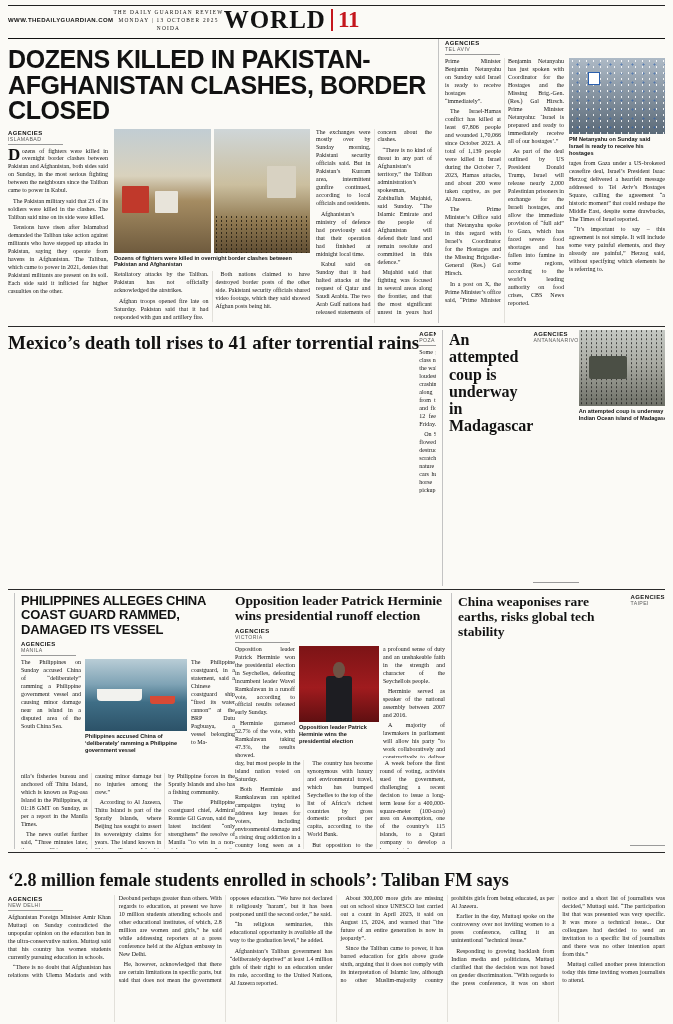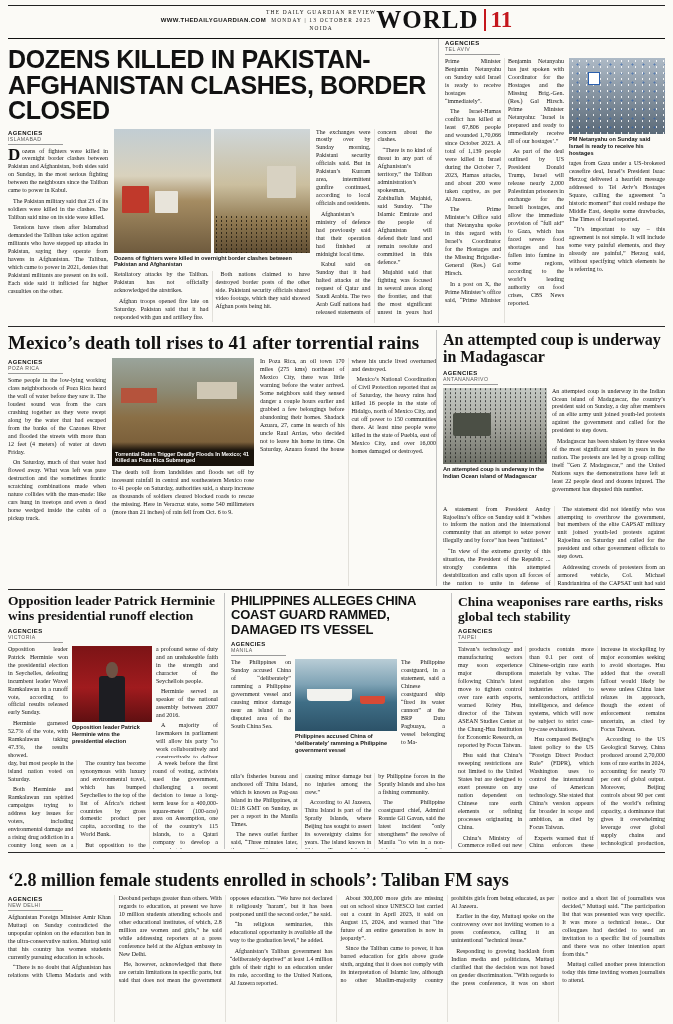--- a/index.html
+++ b/index.html
@@ -1,21 +1,21 @@
 <!DOCTYPE html>
 <html lang="en"><head>
 <meta charset="utf-8">
 <style>
 *{margin:0;padding:0;box-sizing:border-box}
 :root{--red:#c4161c;--ink:#121212;--gray:#5a5a5a;--hair:#c3c3c3}
 html,body{width:673px;height:1024px}
 body{background:#e8e6e1;font-family:"Liberation Serif",serif;color:var(--ink)}
 .page{width:673px;height:1024px;background:#fbfaf6;padding:5px 8px;overflow:hidden}
 
-.masthead{display:flex;align-items:center;justify-content:center;border-top:1px solid #222;border-bottom:1.5px solid #111;padding:2px 0 6px;height:34px}
+.masthead{display:flex;align-items:center;justify-content:flex-start;border-top:1px solid #222;border-bottom:1.5px solid #111;padding:2px 0 6px;height:34px}
 .mh-left{font-family:"Liberation Sans",sans-serif;font-size:6px;font-weight:bold;letter-spacing:.4px}
 .mh-center{text-align:center;font-size:5.4px;letter-spacing:1.2px;line-height:1.5;text-transform:uppercase}
 .mh-right{display:flex;align-items:center;gap:5px}
 .mh-world{font-size:25px;font-weight:bold;letter-spacing:1px}
 .mh-bar{width:2px;height:22px;background:var(--red)}
 .mh-page{font-size:23px;font-weight:bold;color:var(--red)}
 
 .hrule{border-top:1px solid #2a2a2a;margin:3px 0}
 .vl{border-left:1px solid var(--hair);padding-left:6px}
 
@@ -60,37 +60,37 @@
 .mcol2{flex:1;overflow:hidden}
 .ph-row{display:flex;gap:3px;height:124px}
 .ph-row .ph{flex:1;height:100%}
 .israel{flex:1;margin-left:6px;display:flex;flex-direction:column;overflow:hidden}
 .isr-row{display:flex;gap:5px;flex:1;overflow:hidden}
 .isr-text{flex:1;overflow:hidden}
 .isr-side{width:96px;flex:none;overflow:hidden}
 .p-isr{height:76px}
 
 .b2{display:flex;height:256px;overflow:hidden}
-.mex{width:428px;flex:none;display:flex;flex-direction:column;overflow:hidden}
+.mex{width:428px;flex:none;display:flex;overflow:hidden}
 .mex-row{display:flex;gap:6px;flex:1;overflow:hidden}
 .xcol1{width:98px;flex:none;overflow:hidden}
 .xmid{width:142px;flex:none;overflow:hidden}
 .p-mex{height:108px;margin-bottom:3px}
 .xright{flex:1;overflow:hidden}
-.mad{flex:1;display:flex;flex-direction:column;overflow:hidden}
+.mad{flex:1;margin-left:6px;display:flex;flex-direction:row;overflow:hidden}
 .mad-row{display:flex;gap:5px;height:116px;overflow:hidden}
 .mad-photo{width:104px;flex:none}
 .p-mad{height:76px}
 .mad-lead{flex:1;overflow:hidden}
 .mad-bottom{flex:1;overflow:hidden;margin-top:2px}
 
 .b3{display:flex;height:256px;overflow:hidden}
 .sey{width:210px;flex:none;display:flex;flex-direction:column;overflow:hidden}
 .phi{flex:1;margin-left:6px;display:flex;flex-direction:column;overflow:hidden}
-.chi{width:214px;flex:none;margin-left:6px;display:flex;flex-direction:column;overflow:hidden}
+.chi{width:214px;flex:none;margin-left:6px;display:flex;flex-direction:row;overflow:hidden}
 .trio-row{display:flex;gap:4px;height:112px;overflow:hidden}
 .scol{width:60px;flex:none;overflow:hidden}
 .sphoto{width:80px;flex:none}
 .p-sey{height:76px}
 .scol3{flex:1;overflow:hidden}
 .pphoto{width:102px;flex:none}
 .p-phi{height:72px}
 .trio-bottom{flex:1;overflow:hidden;margin-top:2px}
 .chi-body{flex:1;overflow:hidden}
 
@@ -242,20 +242,49 @@
           <p>“In view of the extreme gravity of this situation, the President of the Republic ... strongly condemns this attempted destabilization and calls upon all forces of the nation to unite in defense of constitutional order and national sovereignty,” Rajoelina’s office said.</p>
           <p>The statement did not identify who was attempting to overthrow the government, but members of the elite CAPSAT military unit joined youth-led protests against Rajoelina on Saturday and called for the president and other government officials to step down.</p>
           <p>Addressing crowds of protesters from an armored vehicle, Col. Michael Randrianirina of the CAPSAT unit had said on Saturday: “Do we call this a coup? I don’t know yet.”</p>
         </div>
     </article>
   </section>
 
   <div class="hrule"></div>
 
   <section class="band b3">
+    <article class="story phi vl">
+      <h2 class="hl-phi">PHILIPPINES ALLEGES CHINA COAST GUARD RAMMED, DAMAGED ITS VESSEL</h2>
+      <div class="byline">
+        <div class="agency">AGENCIES</div>
+        <div class="location">MANILA</div>
+      </div>
+      <div class="trio-row">
+        <div class="scol body">
+            <p>The Philippines on Sunday accused China of “deliberately” ramming a Philippine government vessel and causing minor damage near an island in a disputed area of the South China Sea.</p>
+          </div>
+        <div class="pphoto">
+          <div class="ph p-phi">
+            <i class="blk" style="left:12%;top:42%;width:44%;height:16%;background:#f2f2ee;border-radius:0 0 4px 4px"></i>
+            <i class="blk" style="left:64%;top:52%;width:24%;height:10%;background:#d84a35;border-radius:0 0 3px 3px"></i>
+          </div>
+          <div class="cap">Philippines accused China of ‘deliberately’ ramming a Philippine government vessel</div>
+        </div>
+        <div class="scol3 body">
+            <p>The Philippine coastguard, in a statement, said a Chinese coastguard ship “fired its water cannon” at the BRP Datu Pagbuaya, a vessel belonging to Ma-</p>
+          </div>
+      </div>
+      <div class="trio-bottom body c3">
+          <p>nila’s fisheries bureau and anchored off Thitu Island, which is known as Pag-asa Island in the Philippines, at 01:18 GMT on Sunday, as per a report in the Manila Times.</p>
+          <p>The news outlet further said, “Three minutes later, the same Chinese vessel reportedly rammed the stern of the Datu Pagbuaya, causing minor damage but no injuries among the crew.”</p>
+          <p>According to Al Jazeera, Thitu Island is part of the Spratly Islands, where Beijing has sought to assert its sovereignty claims for years. The island known in China as Zhongye Island is the largest of nine islands, islets and reefs inhabited by Philippine forces in the Spratly Islands and also has a fishing community.</p>
+          <p>The Philippine coastguard chief, Admiral Ronnie Gil Gavan, said the latest incident “only strengthens” the resolve of Manila “to win in a non-violent manner” its maritime dispute with Beijing.</p>
+        </div>
+    </article>
+
     <article class="story sey">
       <h2 class="hl-sey">Opposition leader Patrick Herminie wins presidential runoff election</h2>
       <div class="byline">
         <div class="agency">AGENCIES</div>
         <div class="location">VICTORIA</div>
       </div>
       <div class="trio-row">
         <div class="scol body">
             <p>Opposition leader Patrick Herminie won the presidential election in Seychelles, defeating incumbent leader Wavel Ramkalawan in a runoff vote, according to official results released early Sunday.</p>
             <p>Herminie garnered 52.7% of the vote, with Ramkalawan taking 47.3%, the results showed.</p>
@@ -272,49 +301,20 @@
             <p>Herminie served as speaker of the national assembly between 2007 and 2016.</p>
             <p>A majority of lawmakers in parliament will allow his party “to work collaboratively and constructively to deliver the best possible outcomes for our people,” Herminie said.</p>
           </div>
       </div>
       <div class="trio-bottom body c3">
           <p>day, but most people in the island nation voted on Saturday.</p>
           <p>Both Herminie and Ramkalawan ran spirited campaigns trying to address key issues for voters, including environmental damage and a rising drug addiction in a country long seen as a tourist haven.</p>
           <p>The country has become synonymous with luxury and environmental travel, which has bumped Seychelles to the top of the list of Africa’s richest countries by gross domestic product per capita, according to the World Bank.</p>
           <p>But opposition to the governing party grew in recent months.</p>
           <p>A week before the first round of voting, activists sued the government, challenging a recent decision to issue a long-term lease for a 400,000-square-meter (100-acre) area on Assomption, one of the country’s 115 islands, to a Qatari company to develop a luxury hotel.</p>
-        </div>
-    </article>
-
-    <article class="story phi vl">
-      <h2 class="hl-phi">PHILIPPINES ALLEGES CHINA COAST GUARD RAMMED, DAMAGED ITS VESSEL</h2>
-      <div class="byline">
-        <div class="agency">AGENCIES</div>
-        <div class="location">MANILA</div>
-      </div>
-      <div class="trio-row">
-        <div class="scol body">
-            <p>The Philippines on Sunday accused China of “deliberately” ramming a Philippine government vessel and causing minor damage near an island in a disputed area of the South China Sea.</p>
-          </div>
-        <div class="pphoto">
-          <div class="ph p-phi">
-            <i class="blk" style="left:12%;top:42%;width:44%;height:16%;background:#f2f2ee;border-radius:0 0 4px 4px"></i>
-            <i class="blk" style="left:64%;top:52%;width:24%;height:10%;background:#d84a35;border-radius:0 0 3px 3px"></i>
-          </div>
-          <div class="cap">Philippines accused China of ‘deliberately’ ramming a Philippine government vessel</div>
-        </div>
-        <div class="scol3 body">
-            <p>The Philippine coastguard, in a statement, said a Chinese coastguard ship “fired its water cannon” at the BRP Datu Pagbuaya, a vessel belonging to Ma-</p>
-          </div>
-      </div>
-      <div class="trio-bottom body c3">
-          <p>nila’s fisheries bureau and anchored off Thitu Island, which is known as Pag-asa Island in the Philippines, at 01:18 GMT on Sunday, as per a report in the Manila Times.</p>
-          <p>The news outlet further said, “Three minutes later, the same Chinese vessel reportedly rammed the stern of the Datu Pagbuaya, causing minor damage but no injuries among the crew.”</p>
-          <p>According to Al Jazeera, Thitu Island is part of the Spratly Islands, where Beijing has sought to assert its sovereignty claims for years. The island known in China as Zhongye Island is the largest of nine islands, islets and reefs inhabited by Philippine forces in the Spratly Islands and also has a fishing community.</p>
-          <p>The Philippine coastguard chief, Admiral Ronnie Gil Gavan, said the latest incident “only strengthens” the resolve of Manila “to win in a non-violent manner” its maritime dispute with Beijing.</p>
         </div>
     </article>
 
     <article class="story chi vl">
       <h2 class="hl-chi">China weaponises rare earths, risks global tech stability</h2>
       <div class="byline">
         <div class="agency">AGENCIES</div>
         <div class="location">TAIPEI</div>
       </div>
       <div class="chi-body body c3">

